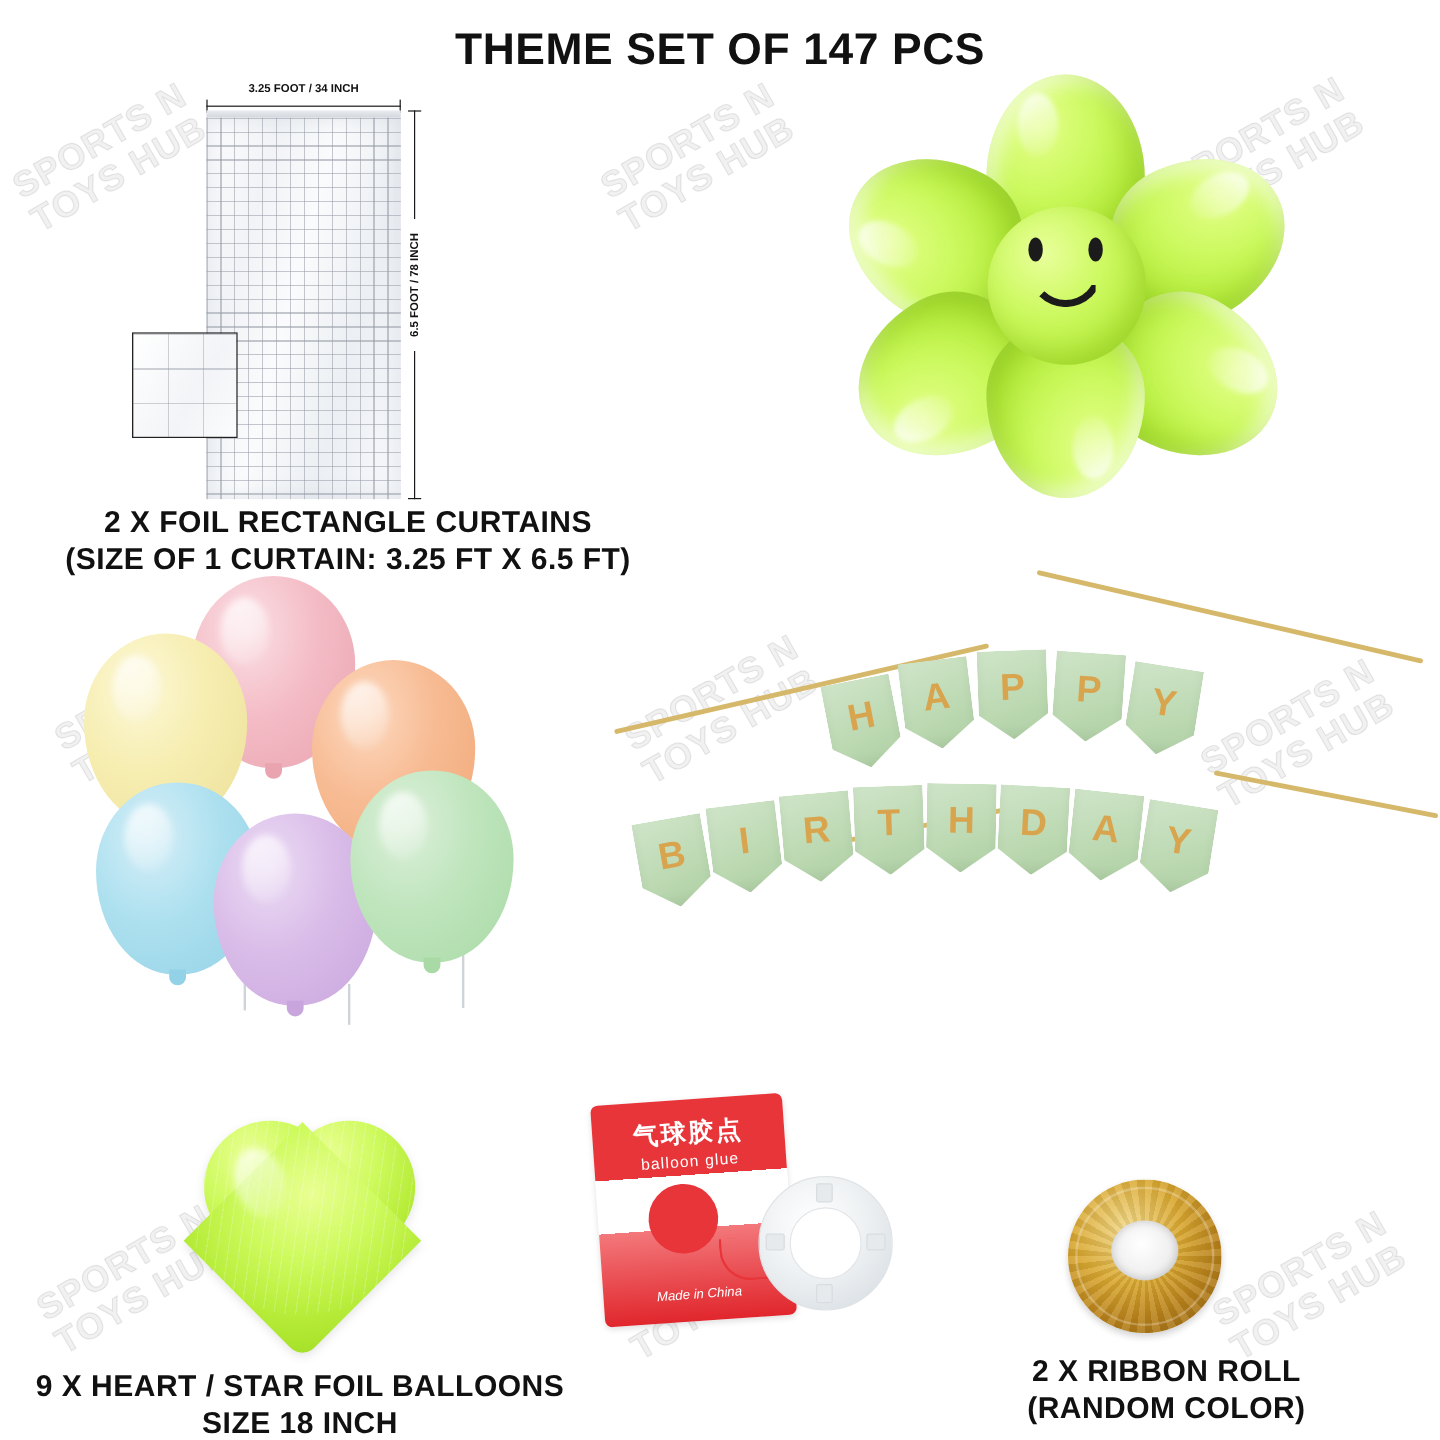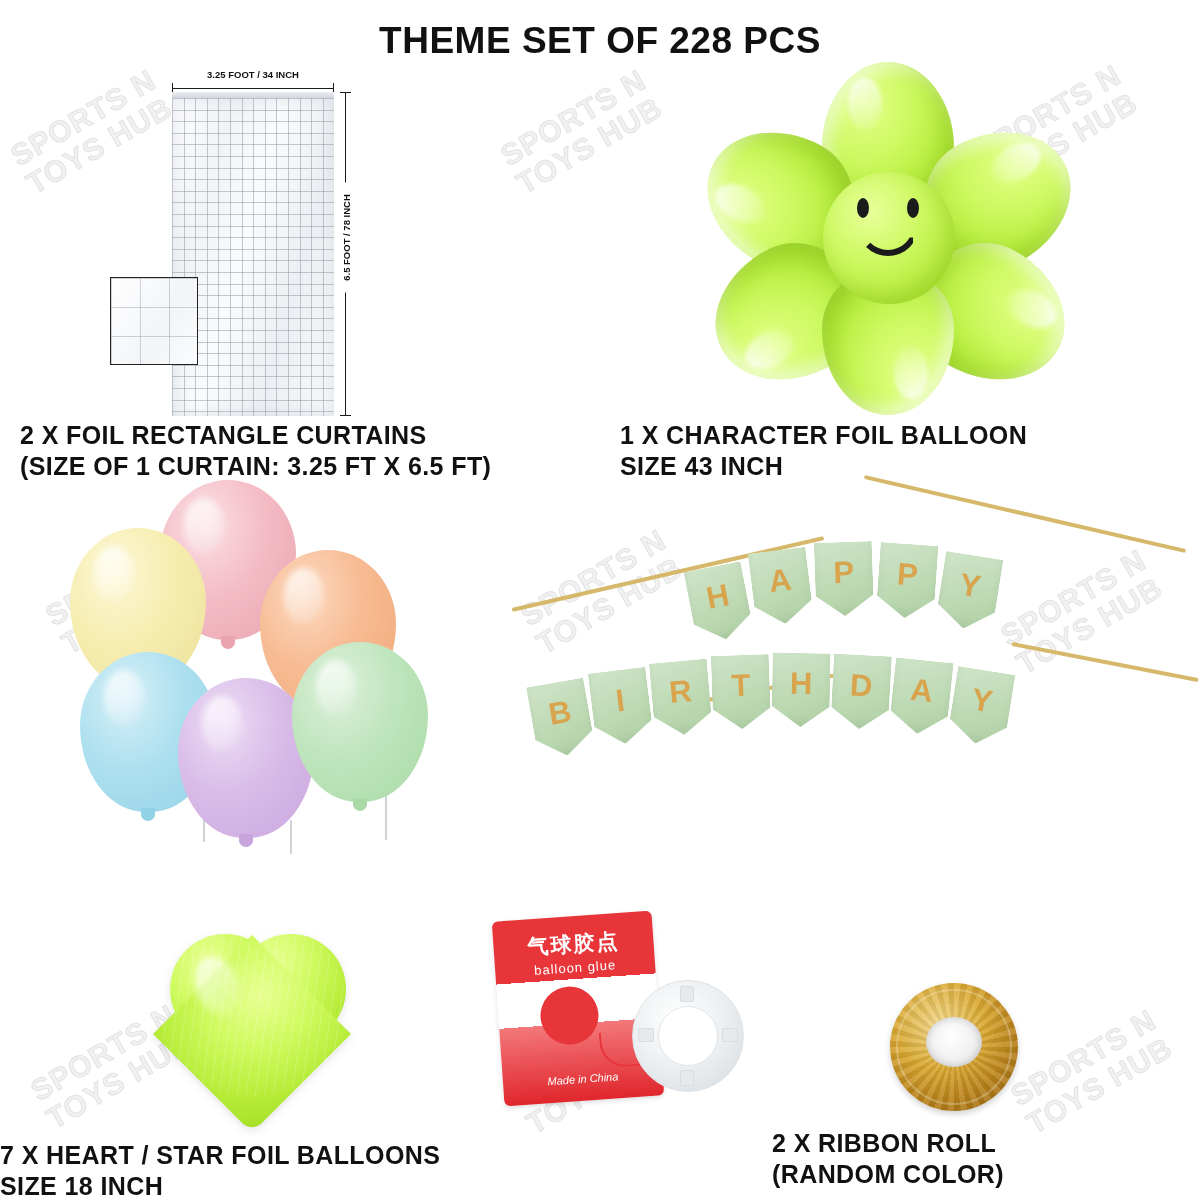--- a/index.html
+++ b/index.html
@@ -39,21 +39,21 @@
     text-align: center;
     font-size: 37px;
     font-weight: 800;
     letter-spacing: 0.5px;
     color: #111;
   }
 
   
   .caption {
     position: absolute;
-    text-align: left;
+    text-align: center;
     font-size: 25px;
     font-weight: 600;
     color: #111;
     letter-spacing: 0.4px;
     line-height: 1.22;
     white-space: pre-line;
   }
 
   
   .curtain-wrap { position: absolute; left: 110px; top: 80px; width: 250px; height: 340px; }
@@ -279,21 +279,21 @@
 TOYS HUB</div>
   <div class="wm" style="left:1000px; top:580px;">SPORTS N
 TOYS HUB</div>
   <div class="wm" style="left:30px; top:1035px;">SPORTS N
 TOYS HUB</div>
   <div class="wm" style="left:510px; top:1040px;">SPORTS N
 TOYS HUB</div>
   <div class="wm" style="left:1010px; top:1040px;">SPORTS N
 TOYS HUB</div>
 
-  <div class="title">THEME SET OF 228 PCS</div>
+  <div class="title">THEME SET OF 147 PCS</div>
 
   <div class="curtain-wrap">
     <div class="dim-h">
       <div class="line"></div>
         <div class="cap-l"></div>
         <div class="cap-r"></div>
       <div class="txt">3.25 FOOT / 34 INCH</div>
     </div>
     <div class="curtain-top"></div>
     <div class="curtain"></div>
@@ -314,22 +314,20 @@
     <div class="petal" style="left:228px;top:62px;  transform: rotate(62deg);"></div>
     <div class="petal" style="left:16px; top:178px; transform: rotate(-118deg);"></div>
     <div class="petal" style="left:222px;top:178px; transform: rotate(118deg);"></div>
     <div class="petal" style="left:117px;top:205px; transform: rotate(180deg);"></div>
     <div class="pc">
       <div class="eye" style="left:34px; top:26px;"></div>
       <div class="eye" style="left:84px; top:26px;"></div>
       <div class="smile"></div>
     </div>
   </div>
-  <div class="caption" style="left:620px; top:420px; width:560px;">1 X CHARACTER FOIL BALLOON
-SIZE 43 INCH</div>
 
   <div class="balloons">
     <div class="tail" style="left:143px; top:300px; height:62px;"></div>
     <div class="tail" style="left:230px; top:340px; height:34px;"></div>
     <div class="tail" style="left:325px; top:315px; height:45px;"></div>
 
     <div class="bal" style="left:100px; top:0px; background: radial-gradient(ellipse at 34% 28%, #fbe0e5 0%, #f4bcc6 45%, #e9a4b0 100%);">
       <div class="knot" style="background:#e9a4b0;"></div>
     </div>
     <div class="bal" style="left:10px; top:48px; background: radial-gradient(ellipse at 34% 28%, #fdf8d6 0%, #f6edb0 45%, #ece099 100%);">
@@ -373,21 +371,21 @@
 
   <div class="heart-wrap">
     <div class="heart">
       <div class="lobe" style="left:18px; top:12px;"></div>
       <div class="lobe" style="left:84px; top:12px;"></div>
       <div class="body"></div>
       <div class="gloss"></div>
     </div>
     <div class="heart-ridges"></div>
   </div>
-  <div class="caption" style="left:0px; top:1140px; width:500px;">7 X HEART / STAR FOIL BALLOONS
+  <div class="caption" style="left:0px; top:1140px; width:500px;">9 X HEART / STAR FOIL BALLOONS
 SIZE 18 INCH</div>
 
   <div class="glue-wrap">
     <div class="glue-pack">
       <div class="cn">气球胶点</div>
       <div class="en">balloon glue</div>
       <div class="circle"></div>
       <div class="str"></div>
       <div class="mic">Made in China</div>
     </div>

